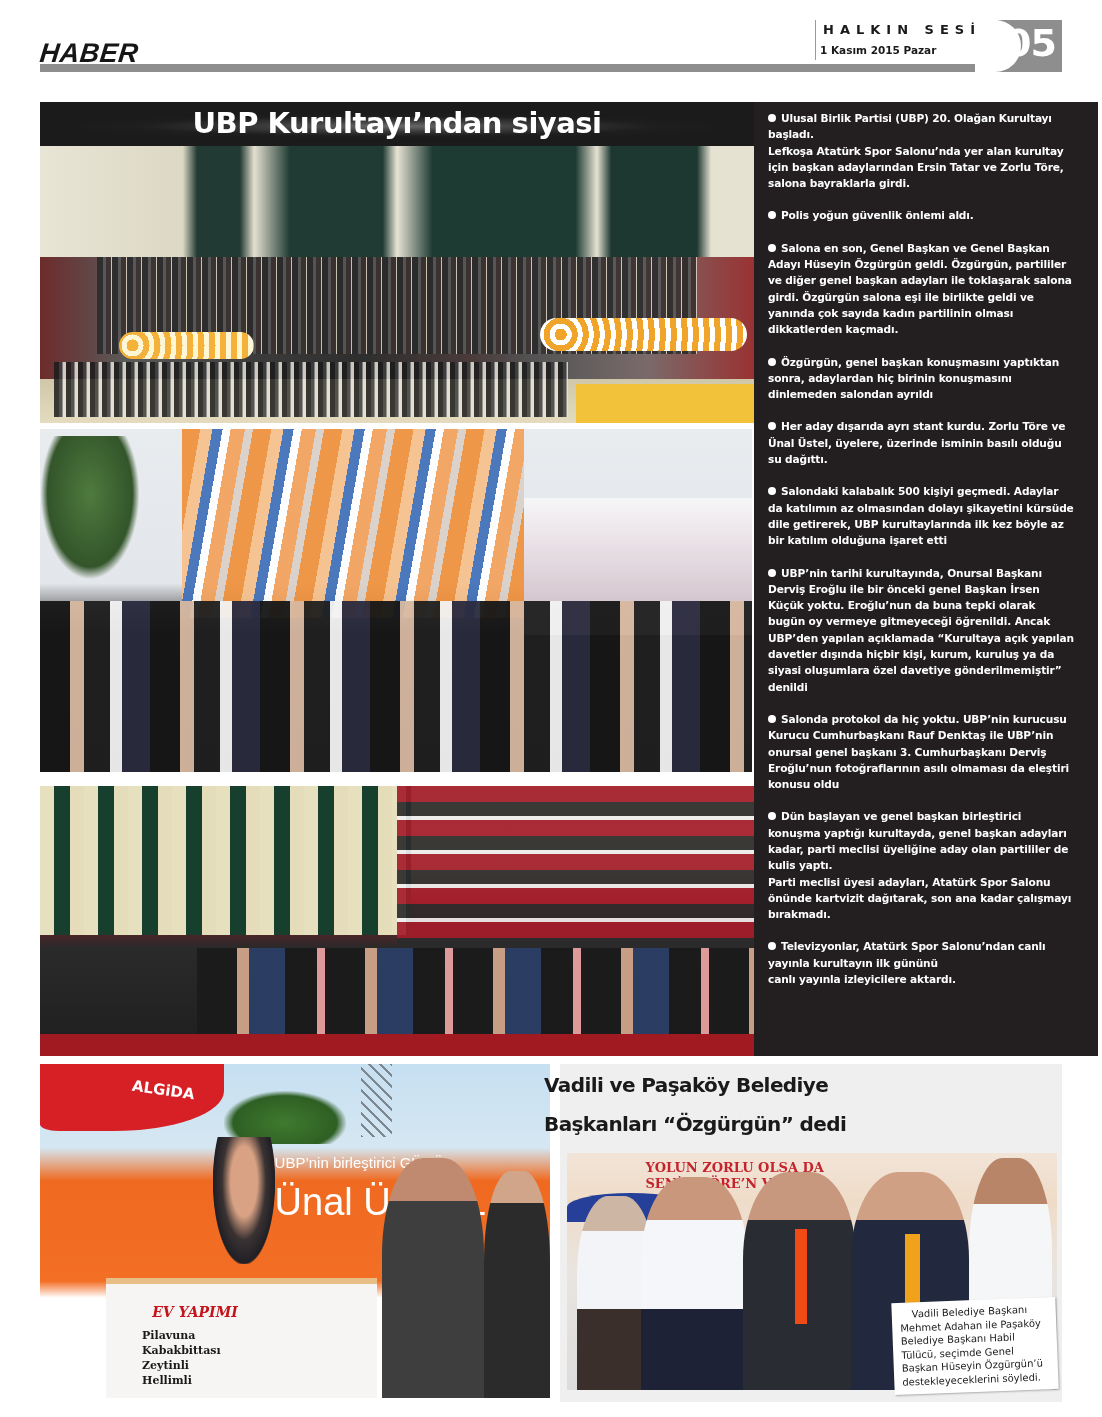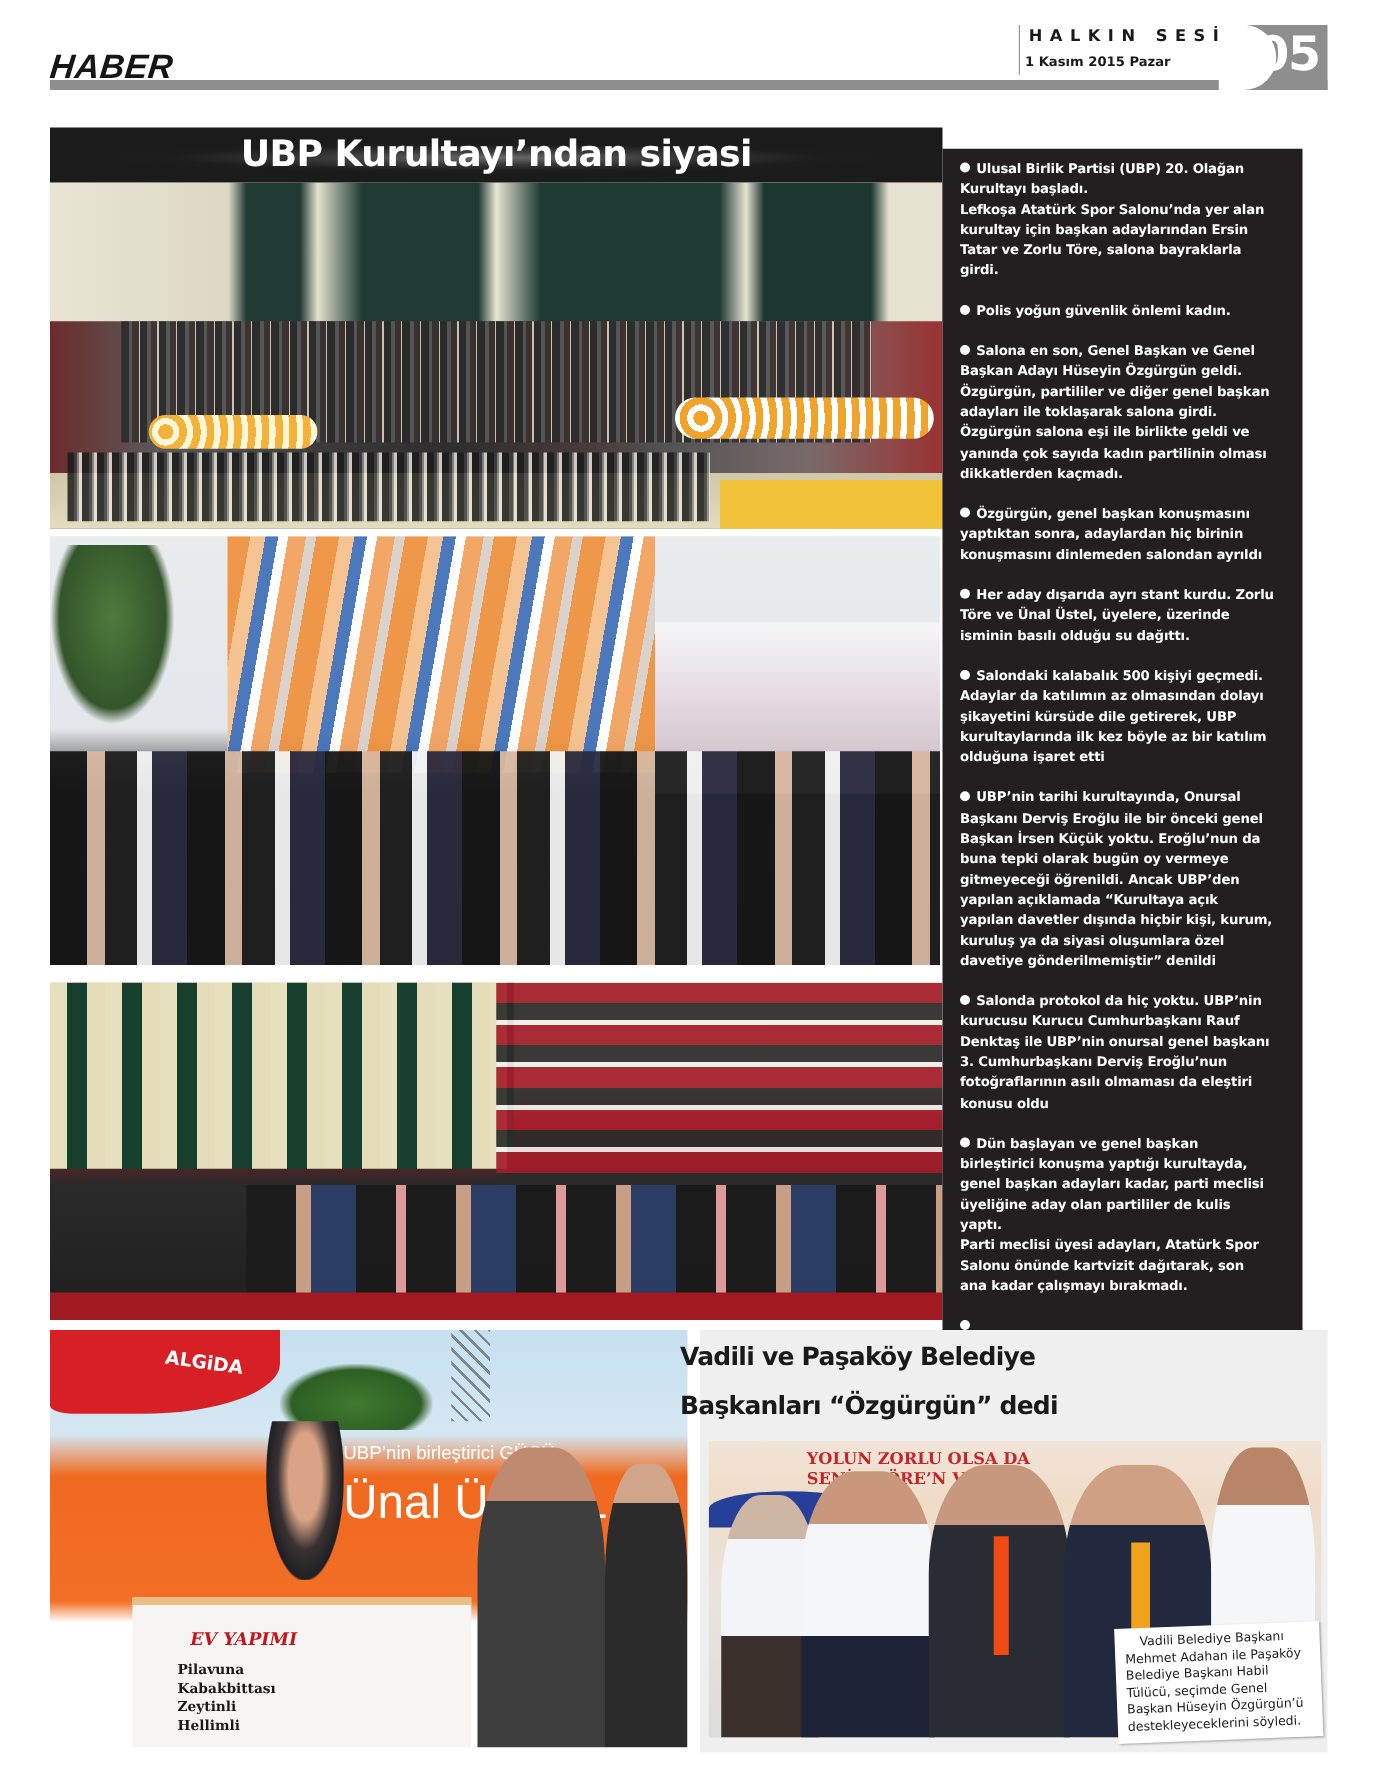--- a/index.html
+++ b/index.html
@@ -116,22 +116,22 @@
     .seated-wall { position: absolute; left: 0; top: 0; width: 52%; height: 55%;
       background: repeating-linear-gradient(90deg, #e7e0bf 0 14px, #163f2e 14px 30px, #e5dcba 30px 44px); }
     .seated-stands { position: absolute; left: 50%; top: 0; width: 50%; height: 60%;
       background: repeating-linear-gradient(180deg, #a31c2a 0 16px, #2b2b2b 16px 30px, #efefef 30px 34px); opacity: 0.92; }
     .seated-front { position: absolute; left: 22%; top: 60%; width: 78%; height: 40%;
       background: repeating-linear-gradient(90deg, #1b1b1b 0 40px, #d0a58a 40px 52px, #2b3e66 52px 88px, #1a1a1a 88px 120px, #e8a0a0 120px 128px); opacity: 0.95; }
     .seated-steps { position: absolute; left: 0; bottom: 0; width: 100%; height: 8%; background: #a11a22; }
 
     
     .notes-column {
-      position: absolute; left: 754px; top: 102px; width: 288px; height: 954px;
-      background: #231f20; padding: 8px 22px 0 14px; margin-top: 17px;
+      position: absolute; left: 754px; top: 102px; width: 344px; height: 954px;
+      background: #231f20; padding: 8px 22px 0 14px;
     }
     .note {
       font-family: "DejaVu Sans", sans-serif; font-weight: bold; font-size: 10.6px; line-height: 16.3px;
       color: #ffffff; margin-bottom: 16px; letter-spacing: -0.15px;
     }
     .note .bullet { display: inline-block; width: 8px; height: 8px; background: #fff; border-radius: 50%; margin-right: 5px; vertical-align: 0px; }
     .note p { margin: 0; }
 
     
     .photo-stand {
@@ -223,21 +223,21 @@
   <div class="seated-front"></div>
   <div class="seated-steps"></div>
 </div>
 
 <div class="notes-column">
   <div class="note">
     <p><span class="bullet"></span><span>Ulusal Birlik Partisi (UBP) 20. Olağan Kurultayı başladı.</span></p>
     <p>Lefkoşa Atatürk Spor Salonu’nda yer alan kurultay için başkan adaylarından Ersin Tatar ve Zorlu Töre, salona bayraklarla girdi.</p>
   </div>
   <div class="note">
-    <p><span class="bullet"></span><span>Polis yoğun güvenlik önlemi kadın.</span></p>
+    <p><span class="bullet"></span><span>Polis yoğun güvenlik önlemi aldı.</span></p>
   </div>
   <div class="note">
     <p><span class="bullet"></span><span>Salona en son, Genel Başkan ve Genel Başkan Adayı Hüseyin Özgürgün geldi. Özgürgün, partililer ve diğer genel başkan adayları ile toklaşarak salona girdi. Özgürgün salona eşi ile birlikte geldi ve yanında çok sayıda kadın partilinin olması dikkatlerden kaçmadı.</span></p>
   </div>
   <div class="note">
     <p><span class="bullet"></span><span>Özgürgün, genel başkan konuşmasını yaptıktan sonra, adaylardan hiç birinin konuşmasını dinlemeden salondan ayrıldı</span></p>
   </div>
   <div class="note">
     <p><span class="bullet"></span><span>Her aday dışarıda ayrı stant kurdu. Zorlu Töre ve Ünal Üstel, üyelere, üzerinde isminin basılı olduğu su dağıttı.</span></p>
   </div>
@@ -248,21 +248,21 @@
     <p><span class="bullet"></span><span>UBP’nin tarihi kurultayında, Onursal Başkanı Derviş Eroğlu ile bir önceki genel Başkan İrsen Küçük yoktu. Eroğlu’nun da buna tepki olarak bugün oy vermeye gitmeyeceği öğrenildi. Ancak UBP’den yapılan açıklamada “Kurultaya açık yapılan davetler dışında hiçbir kişi, kurum, kuruluş ya da siyasi oluşumlara özel davetiye gönderilmemiştir” denildi</span></p>
   </div>
   <div class="note">
     <p><span class="bullet"></span><span>Salonda protokol da hiç yoktu. UBP’nin kurucusu Kurucu Cumhurbaşkanı Rauf Denktaş ile UBP’nin onursal genel başkanı 3. Cumhurbaşkanı Derviş Eroğlu’nun fotoğraflarının asılı olmaması da eleştiri konusu oldu</span></p>
   </div>
   <div class="note">
     <p><span class="bullet"></span><span>Dün başlayan ve genel başkan birleştirici konuşma yaptığı kurultayda, genel başkan adayları kadar, parti meclisi üyeliğine aday olan partililer de kulis yaptı.</span></p>
     <p>Parti meclisi üyesi adayları, Atatürk Spor Salonu önünde kartvizit dağıtarak, son ana kadar çalışmayı bırakmadı.</p>
   </div>
   <div class="note">
-    <p><span class="bullet"></span></p>
+    <p><span class="bullet"></span><span>Televizyonlar, Atatürk Spor Salonu’ndan canlı yayınla kurultayın ilk gününü</span></p>
     <p>canlı yayınla izleyicilere aktardı.</p>
   </div>
 </div>
 
 <div class="photo photo-stand">
   <div class="stand-umbrella"></div>
   <div class="stand-umbrella-text">ALGiDA</div>
   <div class="stand-trees"></div>
   <div class="stand-tower"></div>
   <div class="stand-face"></div>

